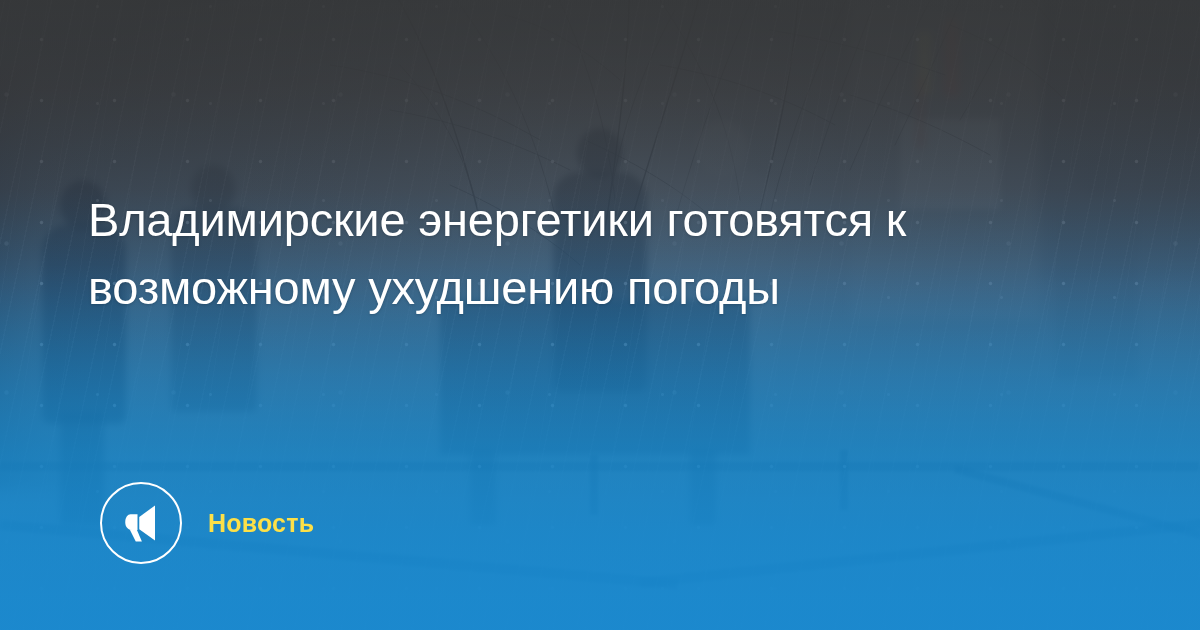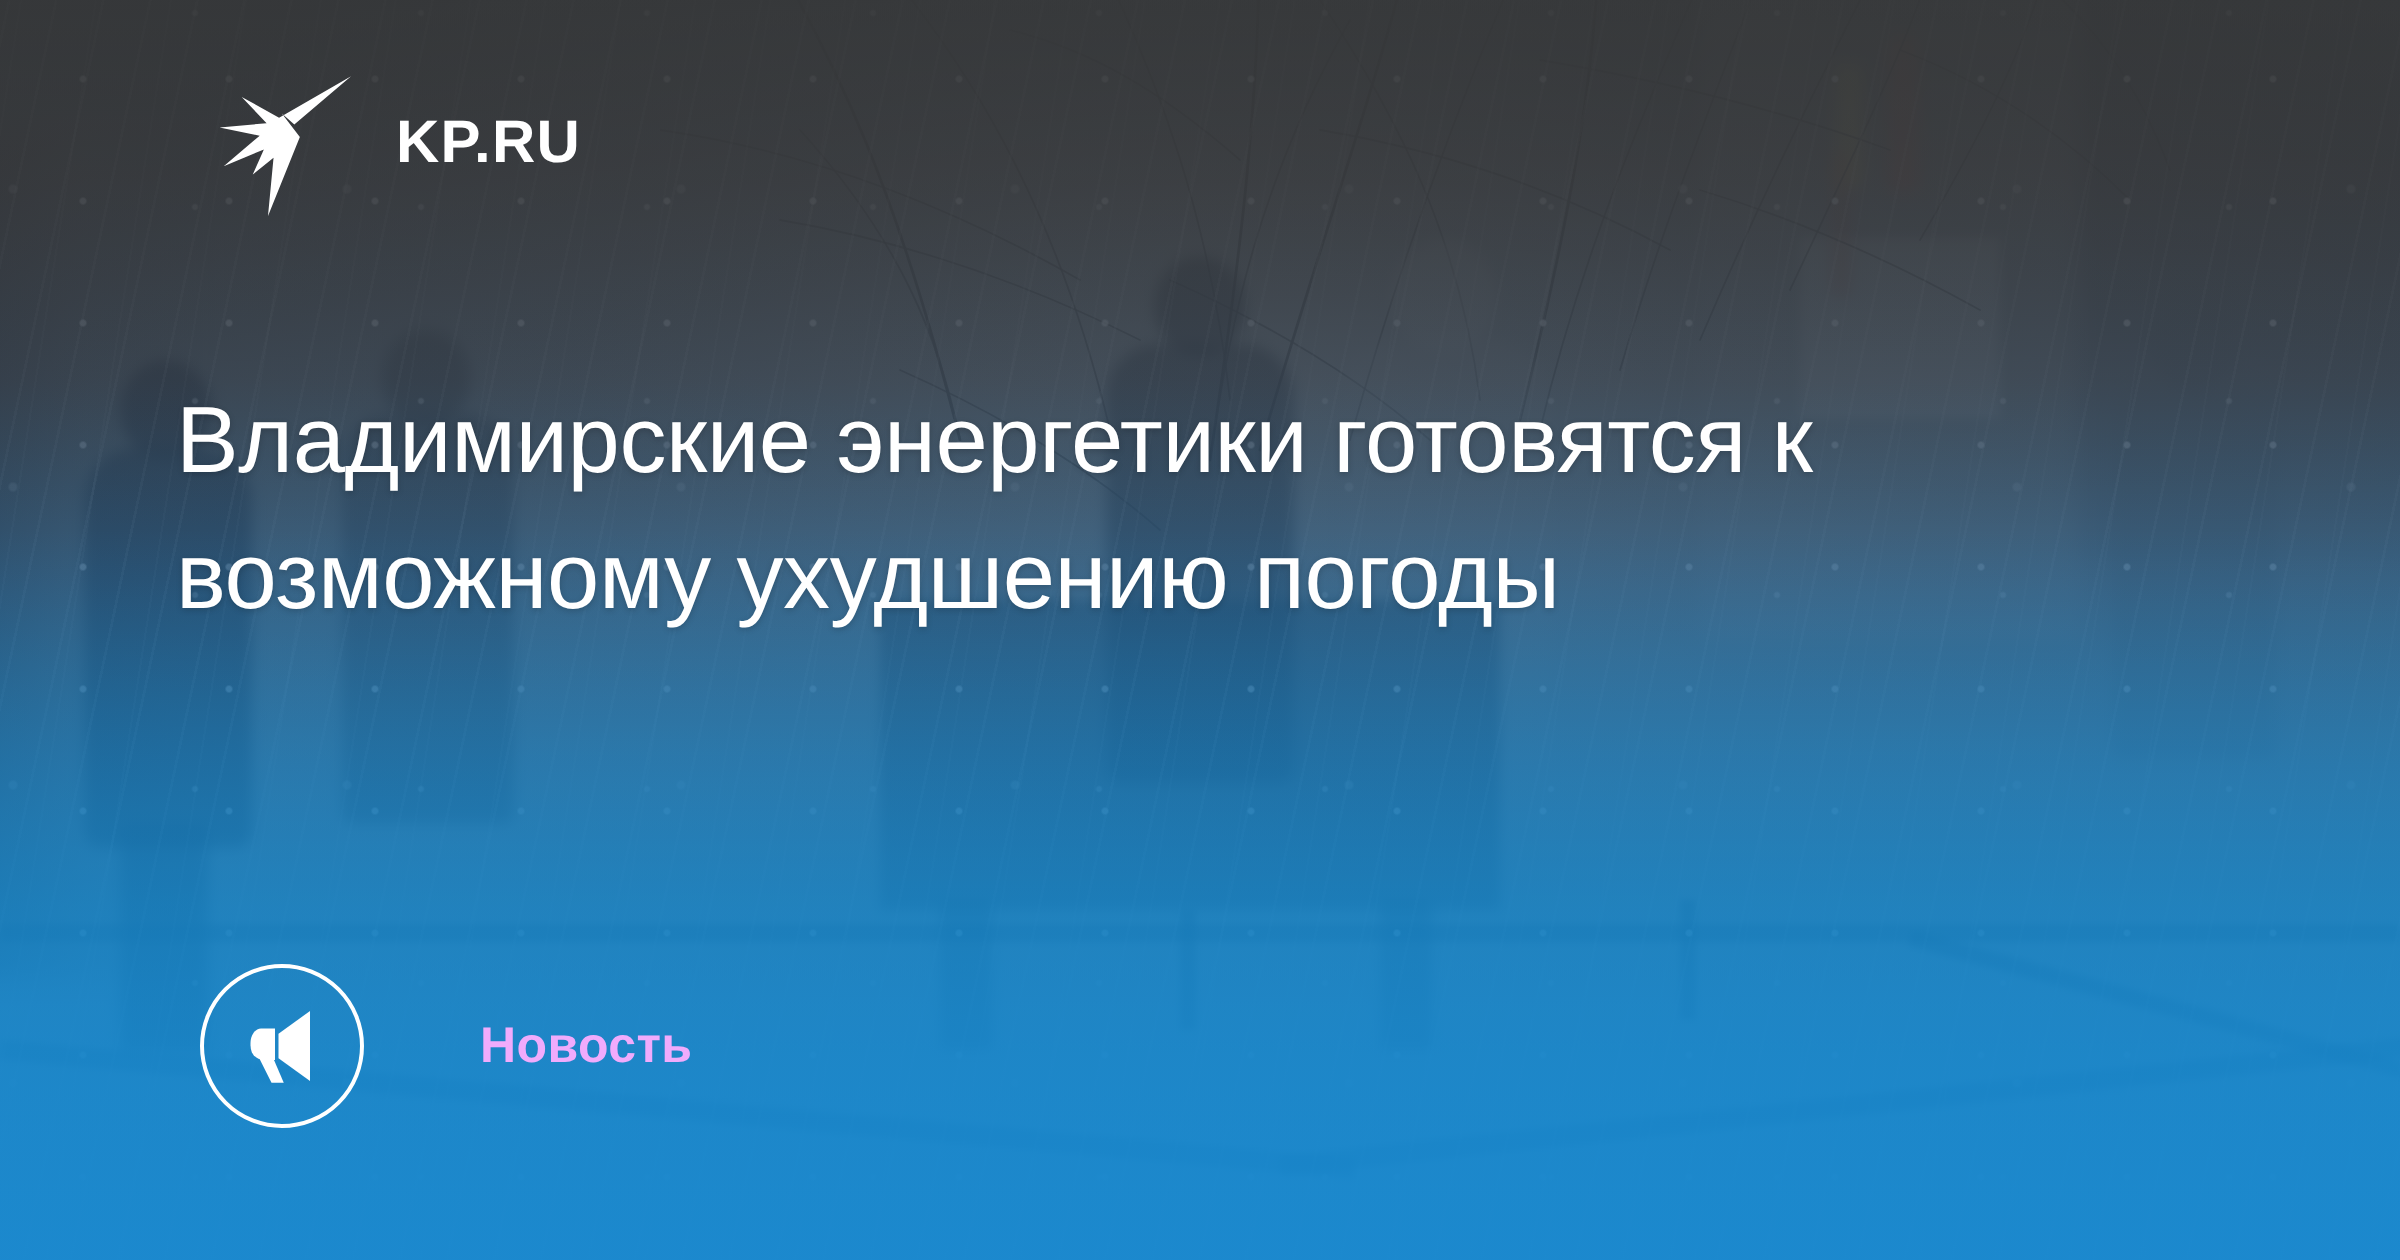--- a/index.html
+++ b/index.html
@@ -192,24 +192,23 @@
     display:flex;align-items:center;gap:26px;
   }
   .badge-circle{
     width:82px;height:82px;border-radius:50%;
     border:2px solid #ffffff;
     display:flex;align-items:center;justify-content:center;
     flex:0 0 auto;
   }
   .megaphone{width:42px;height:42px;display:block;}
   .badge-label{
-    color:#f0abfc;font-size:25px;font-weight:bold;line-height:1;
+    color:#fde047;font-size:25px;font-weight:bold;line-height:1;
     letter-spacing:.2px;
     font-family:"Liberation Sans","DejaVu Sans",sans-serif;
-    margin-left:32px;
   }
 </style>
 </head>
 <body>
 
 <div class="card">
 
   <div class="photo">
     <div class="photo-base"></div>
 
@@ -287,26 +286,20 @@
       <div class="snow-streaks"></div>
       <div class="snow-dots"></div>
     </div>
   </div>
 
   <div class="grade"></div>
   <div class="grade2"></div>
 
   <div class="content">
 
-    <div class="brand">
-      <svg class="brand-logo" viewBox="0 0 100 104">
-        <path fill="#ffffff" d="M97 3 L56 38 L47 30 L60 47 L37 104 L41 62 L26 74 L34 56 L5 68 L31 46 L2 40 L36 37 L18 18 L45 33 Z"></path>
-      </svg>
-      <span class="brand-name">KP.RU</span>
-    </div>
 
     <div class="headline">Владимирские энергетики готовятся к возможному ухудшению погоды</div>
 
     <div class="badge">
       <span class="badge-circle">
         <svg class="megaphone" viewBox="0 0 48 48">
           <path fill="#ffffff" d="M40 4 L40 44 L22 31 L22 17 Z"></path>
           <path fill="#ffffff" d="M12 14 L20 14 L20 32 L14 32 C9 32 6 28.5 6 23.5 L6 22.5 C6 17.5 9 14 12 14 Z"></path>
           <path fill="#ffffff" d="M11 31 L19 31 L25 45 L18 45 Z"></path>
         </svg>

